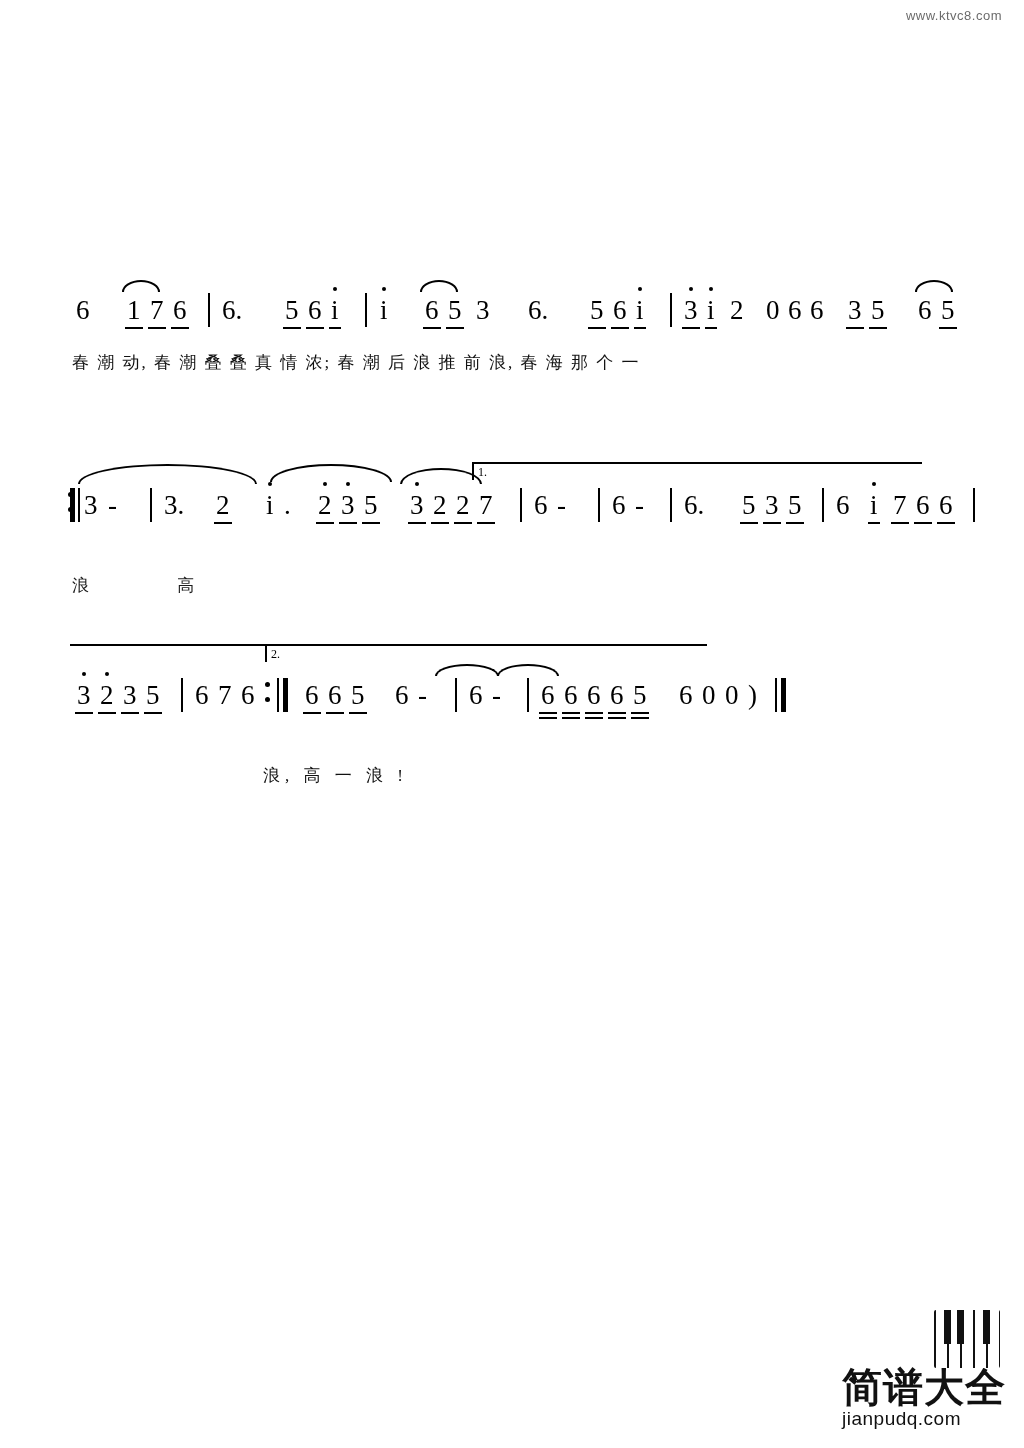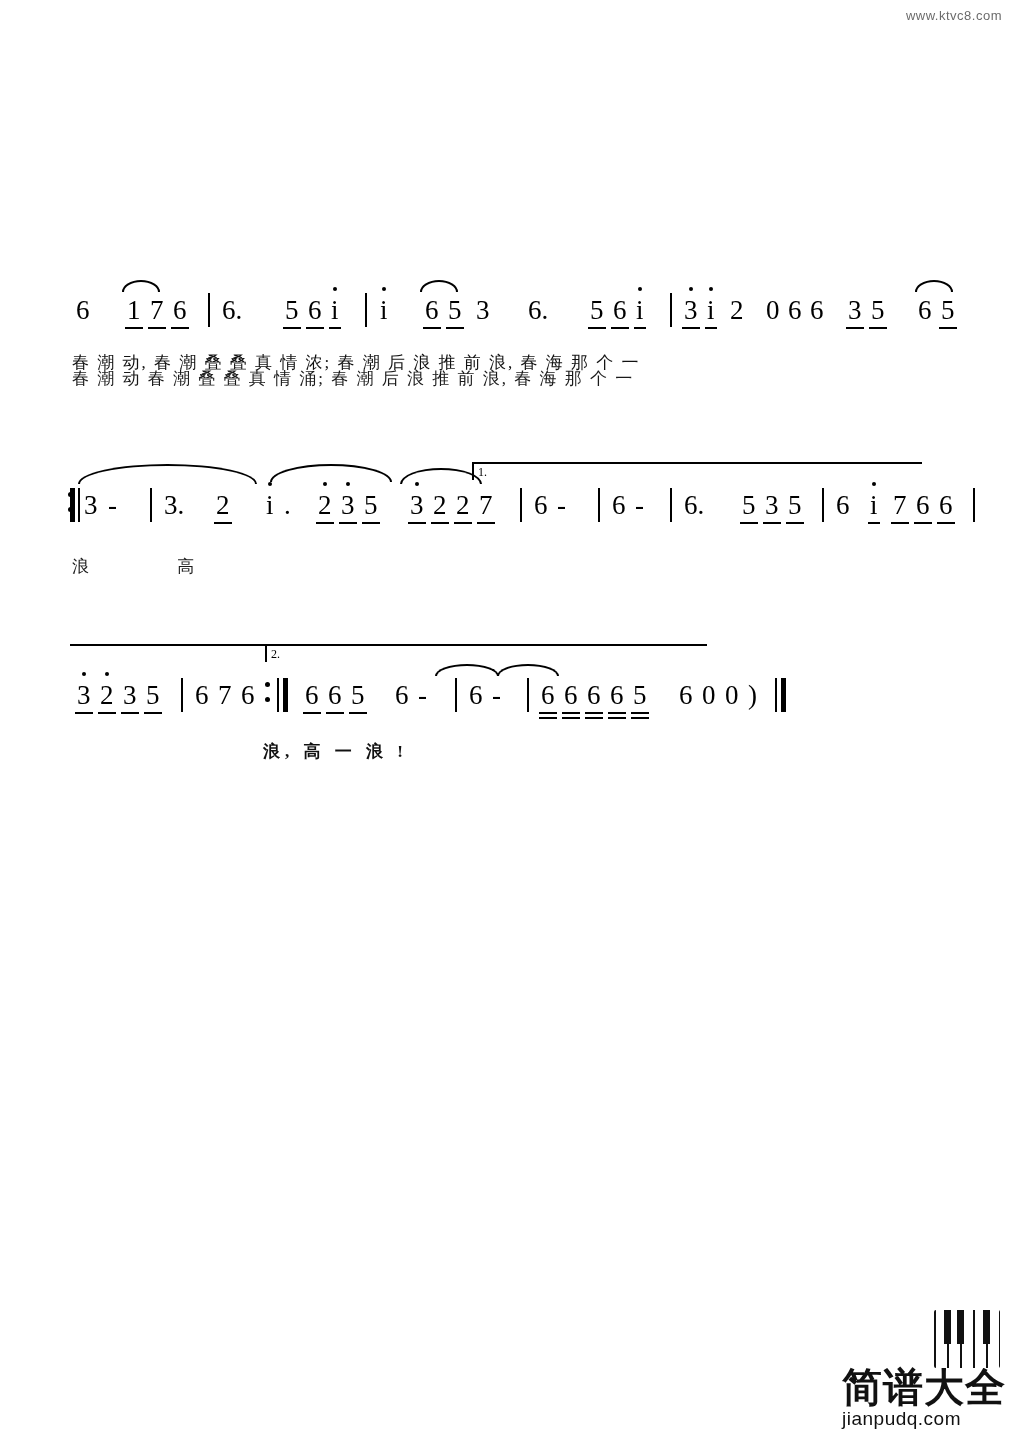--- a/index.html
+++ b/index.html
@@ -145,21 +145,20 @@
       <span class="n" style="left:718px;">6</span>
       <span class="n" style="left:740px;">6</span>
       <span class="n u1" style="left:778px;">3</span>
       <span class="n u1" style="left:801px;">5</span>
       <span class="n" style="left:848px;">6</span>
       <span class="n u1" style="left:871px;">5</span>
       <div class="slur flat" style="left:845px;top:-15px;width:34px;"></div>
     </div>
 
     <div class="lyric" style="left:2px;top:56px;letter-spacing:2px;font-family:Liberation Serif, serif;">春 潮 动, 春 潮 叠 叠 真 情 浓; 春 潮 后 浪 推 前 浪, 春 海 那 个 一</div>
-    <div class="lyric l2" style="left:2px;top:72px;letter-spacing:2px;">春 潮 动 春 潮 叠 叠 真 情 涌; 春 潮 后 浪 推 前 浪, 春 海 那 个 一</div>
   </div>
 
   <div class="system" style="left:70px;top:490px;width:860px;">
 
     <div class="slur" style="left:8px;top:-26px;width:175px;height:18px;"></div>
     <div class="slur" style="left:200px;top:-26px;width:118px;height:16px;"></div>
     <div class="slur" style="left:330px;top:-22px;width:78px;height:14px;"></div>
 
     <div class="volta" style="left:402px;top:-28px;width:448px;">
       <span class="vnum">1.</span>
@@ -214,21 +213,21 @@
 
       <span class="n" style="left:766px;">6</span>
       <span class="n u1 dotup" style="left:800px;">i</span>
       <span class="n u1" style="left:823px;">7</span>
       <span class="n u1" style="left:846px;">6</span>
       <span class="n u1" style="left:869px;">6</span>
 
       <span class="barline" style="left:903px;"></span>
     </div>
 
-    <div class="lyric l2" style="left:2px;top:65px;letter-spacing:42px;">浪 高</div>
+    <div class="lyric l2" style="left:2px;top:84px;letter-spacing:42px;">浪 高</div>
   </div>
 
   <div class="system" style="left:65px;top:680px;width:860px;">
 
     <div class="volta-right" style="left:5px;top:-36px;width:195px;border-left:none;"></div>
 
     <div class="volta" style="left:200px;top:-36px;width:440px;">
       <span class="vnum">2.</span>
     </div>
 
@@ -276,21 +275,21 @@
 
       <span class="n" style="left:614px;">6</span>
       <span class="n" style="left:637px;">0</span>
       <span class="n" style="left:660px;">0</span>
       <span class="n" style="left:683px;">)</span>
 
       <span class="barline" style="left:710px;"></span>
       <span class="thickbar" style="left:716px;"></span>
     </div>
 
-    <div class="lyric" style="left:198px;top:60px;letter-spacing:5px;font-weight:bold;">浪, 高 一 浪 !</div>
+    <div class="lyric" style="left:198px;top:84px;letter-spacing:5px;">浪, 高 一 浪 !</div>
   </div>
 
   <div class="logo">
     <div class="piano">
       <span class="wk" style="left:2px;"></span>
       <span class="wk" style="left:15px;"></span>
       <span class="wk" style="left:28px;"></span>
       <span class="wk" style="left:41px;"></span>
       <span class="wk" style="left:54px;"></span>
       <span class="bk" style="left:10px;"></span>

